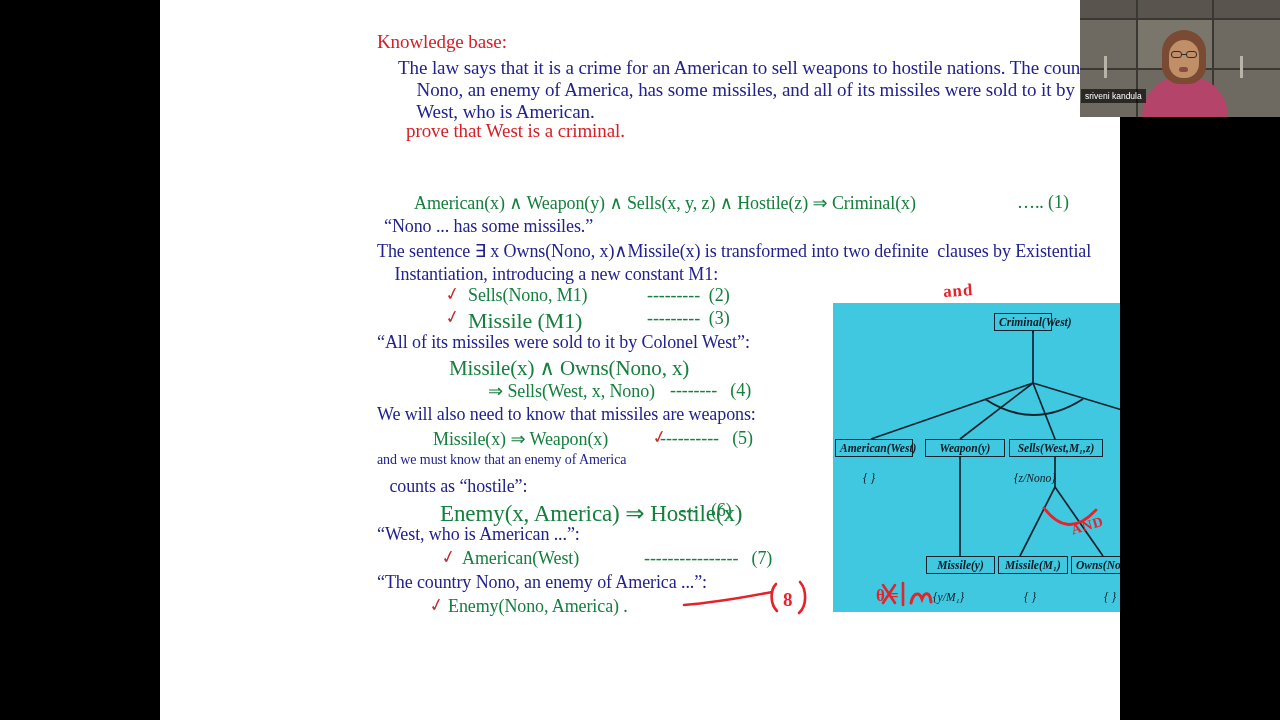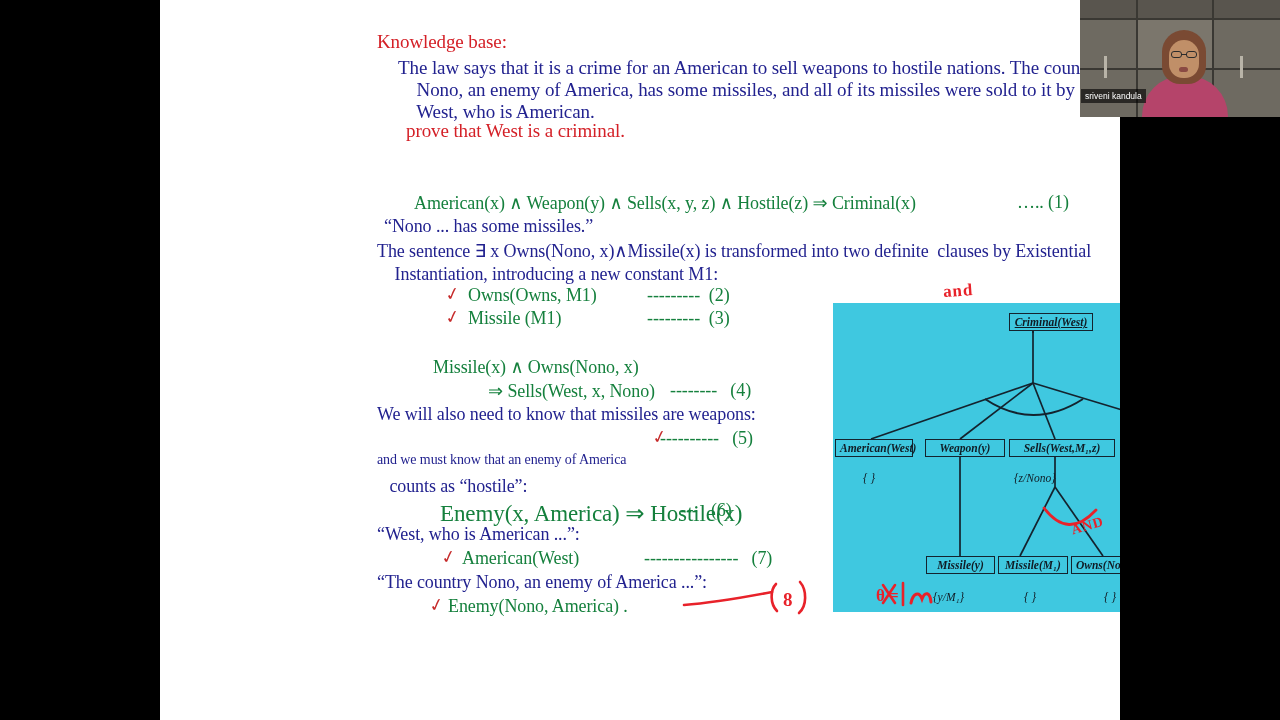--- a/index.html
+++ b/index.html
@@ -24,24 +24,24 @@
   .kb-title{left:217px;top:31px;font-size:19px;}
   .kb-p1{left:238px;top:57px;font-size:19px;line-height:22px;}
   .kb-prove{left:246px;top:120px;font-size:19px;}
 
   .l-q1{left:217px;top:168px;font-size:18px;}
   .l-f1{left:254px;top:192px;font-size:18px;}
   .l-q2{left:217px;top:216px;font-size:18px;margin-left:7px;}
   .l-s1{left:217px;top:240px;font-size:18px;line-height:23px;}
   .l-f2{left:308px;top:285px;font-size:18px;}
   .l-f2n{left:487px;top:285px;font-size:18px;}
-  .l-f3{left:308px;top:308px;font-size:18px;}
+  .l-f3{left:308px;top:308px;font-size:22px;}
   .l-f3n{left:487px;top:308px;font-size:18px;}
   .l-q3{left:217px;top:332px;font-size:18px;}
-  .l-f4a{left:273px;top:356px;font-size:18px;}
+  .l-f4a{left:289px;top:356px;font-size:21px;}
   .l-f4b{left:328px;top:380px;font-size:18px;}
   .l-f4n{left:510px;top:380px;font-size:18px;}
   .l-q4{left:217px;top:404px;font-size:18px;}
   .l-f5{left:273px;top:428px;font-size:18px;}
   .l-f5n{left:500px;top:428px;font-size:18px;}
   .l-q5a{left:217px;top:452px;font-size:14px;}
   .l-q5b{left:225px;top:476px;font-size:18px;}
   .l-f6{left:280px;top:500px;font-size:23px;}
   .l-f6n{left:520px;top:500px;font-size:18px;}
   .l-q6{left:217px;top:524px;font-size:18px;}
@@ -95,32 +95,34 @@
 
     <div class="txt green l-f1">American(x) ∧ Weapon(y) ∧ Sells(x, y, z) ∧ Hostile(z) ⇒ Criminal(x)</div>
     <div class="txt green l-f1" style="left:857px;">….. (1)</div>
 
     <div class="txt blue l-q2">“Nono ... has some missiles.”</div>
 
     <div class="txt blue l-s1">The sentence ∃ x Owns(Nono, x)∧Missile(x) is transformed into two definite  clauses by Existential
     Instantiation, introducing a new constant M1:</div>
 
     <div class="tick" style="left:285px;top:283px;">✓</div>
-    <div class="txt green l-f2">Owns(Owns, M1)</div>
+    <div class="txt green l-f2">Sells(Nono, M1)</div>
     <div class="txt green l-f2n">---------  (2)</div>
 
     <div class="tick" style="left:285px;top:306px;">✓</div>
     <div class="txt green l-f3">Missile (M1)</div>
     <div class="txt green l-f3n">---------  (3)</div>
 
+    <div class="txt blue l-q3">“All of its missiles were sold to it by Colonel West”:</div>
     <div class="txt green l-f4a">Missile(x) ∧ Owns(Nono, x)</div>
     <div class="txt green l-f4b">⇒ Sells(West, x, Nono)</div>
     <div class="txt green l-f4n">--------   (4)</div>
 
     <div class="txt blue l-q4">We will also need to know that missiles are weapons:</div>
+    <div class="txt green l-f5">Missile(x) ⇒ Weapon(x)</div>
     <div class="tick" style="left:492px;top:426px;">✓</div>
     <div class="txt green l-f5n">----------   (5)</div>
 
     <div class="txt blue l-q5a">and we must know that an enemy of America</div>
     <div class="txt blue l-q5b"> counts as “hostile”:</div>
     <div class="txt green l-f6">Enemy(x, America) ⇒ Hostile(x)</div>
     <div class="txt green l-f6n">---   (6)</div>
 
     <div class="txt blue l-q6">“West, who is American ...”:</div>
     <div class="tick" style="left:281px;top:546px;">✓</div>
@@ -156,25 +158,25 @@
           <line x1="222" y1="154" x2="222" y2="184"></line>
           <line x1="222" y1="184" x2="187" y2="253"></line>
           <line x1="222" y1="184" x2="270" y2="253"></line>
 
           <line x1="385" y1="154" x2="385" y2="253"></line>
 
           <line x1="200" y1="26" x2="200" y2="30"></line>
         </g>
       </svg>
 
-      <div class="nodebox" style="left:176px;top:10px;width:84px;text-decoration:underline;">Criminal(West)</div>
+      <div class="nodebox" style="left:161px;top:10px;width:58px;">Criminal(West)</div>
 
       <div class="nodebox" style="left:2px;top:136px;width:78px;">American(West)</div>
       <div class="nodebox" style="left:92px;top:136px;width:80px;">Weapon(y)</div>
-      <div class="nodebox" style="left:176px;top:136px;width:106px;">
+      <div class="nodebox" style="left:176px;top:136px;width:94px;">
         <span>Sells(West,M₁,z)</span>
       </div>
       <div class="nodebox" style="left:344px;top:136px;width:82px;">Hostile(Nono)</div>
 
       <div class="subst" style="left:30px;top:169px;">{ }</div>
       <div class="subst" style="left:181px;top:169px;">{z/Nono}</div>
 
       <div class="nodebox" style="left:93px;top:253px;width:69px;">Missile(y)</div>
       <div class="nodebox" style="left:165px;top:253px;width:70px;">Missile(M₁)</div>
       <div class="nodebox" style="left:238px;top:253px;width:80px;">Owns(Nono,M₁)</div>

